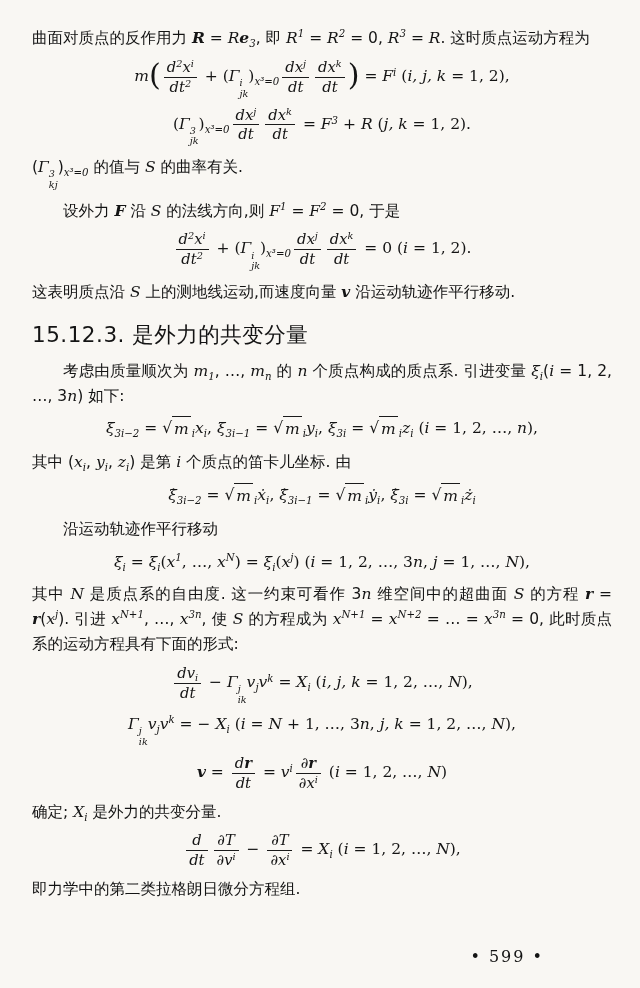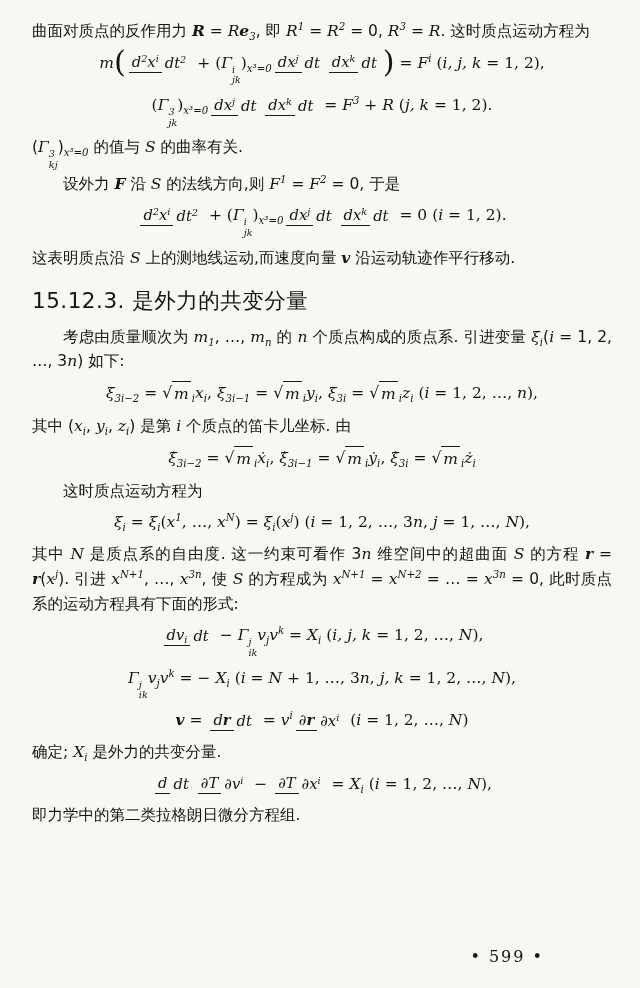--- a/index.html
+++ b/index.html
@@ -4,38 +4,38 @@
 <style>
   html,body{margin:0;padding:0;background:#e9e7e2;}
   .page{
     width:640px;height:988px;margin:0 auto;background:#f9f7f3;
     box-sizing:border-box;padding:18px 28px 10px 32px;
     font-family:"DejaVu Sans",sans-serif;color:#141414;
     position:relative;overflow:hidden;
   }
   .content{width:100%;}
   .line{font-size:15.5px;line-height:1.6;}
-  .para{text-align:justify;margin:1px 0;}
+  .para{text-align:justify;margin:8px 0;}
   .indent{text-indent:2em;}
   .heading{
     font-size:21.5px;line-height:1.3;margin:16px 0 10px 0;
     font-weight:normal;letter-spacing:0.5px;
   }
   .eq{
     text-align:center;margin:7px 0;white-space:nowrap;
     font-family:"DejaVu Serif",serif;
   }
   .mi{font-family:"DejaVu Serif",serif;font-style:italic;}
   .mbi{font-family:"DejaVu Serif",serif;font-style:italic;font-weight:bold;}
   sup,sub{font-family:"DejaVu Serif",serif;font-style:italic;font-size:66%;line-height:0;}
   sub{vertical-align:-0.35em;}
   sup{vertical-align:0.55em;}
   .frac{
-    display:inline-flex;flex-direction:row;vertical-align:middle;
-    text-align:right;margin:0 3px;line-height:1.15;
+    display:inline-flex;flex-direction:column;vertical-align:middle;
+    text-align:center;margin:0 3px;line-height:1.15;
     font-family:"DejaVu Serif",serif;font-size:0.95em;
   }
   .fn{border-bottom:1.4px solid #1a1a1a;padding:0 3px 1px 3px;}
   .fd{padding:1px 3px 0 3px;}
   .ss{
     display:inline-flex;flex-direction:column;align-items:flex-start;
     font-size:62%;line-height:1.12;vertical-align:-0.5em;
     font-family:"DejaVu Serif",serif;font-style:italic;
   }
   .sqrt{display:inline-flex;align-items:stretch;margin-right:1px;}
@@ -116,21 +116,21 @@
       <div class="line eq"><span class="mi">ξ̇</span><sub>3i−2</sub> = <span class="sqrt">
           <span class="rad">√</span>
           <span class="radicand"><span class="mi">m</span></span>
         </span><sub>i</sub><span class="mi">ẋ</span><sub>i</sub>, <span class="mi">ξ̇</span><sub>3i−1</sub> = <span class="sqrt">
           <span class="rad">√</span>
           <span class="radicand"><span class="mi">m</span></span>
         </span><sub>i</sub><span class="mi">ẏ</span><sub>i</sub>, <span class="mi">ξ̇</span><sub>3i</sub> = <span class="sqrt">
           <span class="rad">√</span>
           <span class="radicand"><span class="mi">m</span></span>
         </span><sub>i</sub><span class="mi">ż</span><sub>i</sub></div>
-      <div class="line para indent">这时质点运动方程为</div>
+      <div class="line para indent">沿运动轨迹作平行移动</div>
       <div class="line eq"><span class="mi">ξ</span><sub>i</sub> = <span class="mi">ξ</span><sub>i</sub>(<span class="mi">x</span><sup>1</sup>, …, <span class="mi">x</span><sup>N</sup>) = <span class="mi">ξ</span><sub>i</sub>(<span class="mi">x</span><sup>j</sup>)  (<span class="mi">i</span> = 1, 2, …, 3<span class="mi">n</span>, <span class="mi">j</span> = 1, …, <span class="mi">N</span>),</div>
       <div class="line para">其中 <span class="mi">N</span> 是质点系的自由度.  这一约束可看作 3<span class="mi">n</span> 维空间中的超曲面 <span class="mi">S</span> 的方程 <span class="mbi">r</span> = <span class="mbi">r</span>(<span class="mi">x</span><sup>j</sup>).  引进 <span class="mi">x</span><sup>N+1</sup>, …, <span class="mi">x</span><sup>3n</sup>, 使 <span class="mi">S</span> 的方程成为 <span class="mi">x</span><sup>N+1</sup> = <span class="mi">x</span><sup>N+2</sup> = … = <span class="mi">x</span><sup>3n</sup> = 0, 此时质点系的运动方程具有下面的形式:</div>
       <div class="line eq"><span class="frac">
           <span class="fn"><span class="mi">dv</span><sub>i</sub></span>
           <span class="fd"><span class="mi">dt</span></span>
         </span> − <span class="mi">Γ</span><span class="ss">
           <span>j</span>
           <span>ik</span>
         </span><span class="mi">v</span><sub>j</sub><span class="mi">v</span><sup>k</sup> = <span class="mi">X</span><sub>i</sub>  (<span class="mi">i, j, k</span> = 1, 2, …, <span class="mi">N</span>),</div>
       <div class="line eq"><span class="mi">Γ</span><span class="ss">

